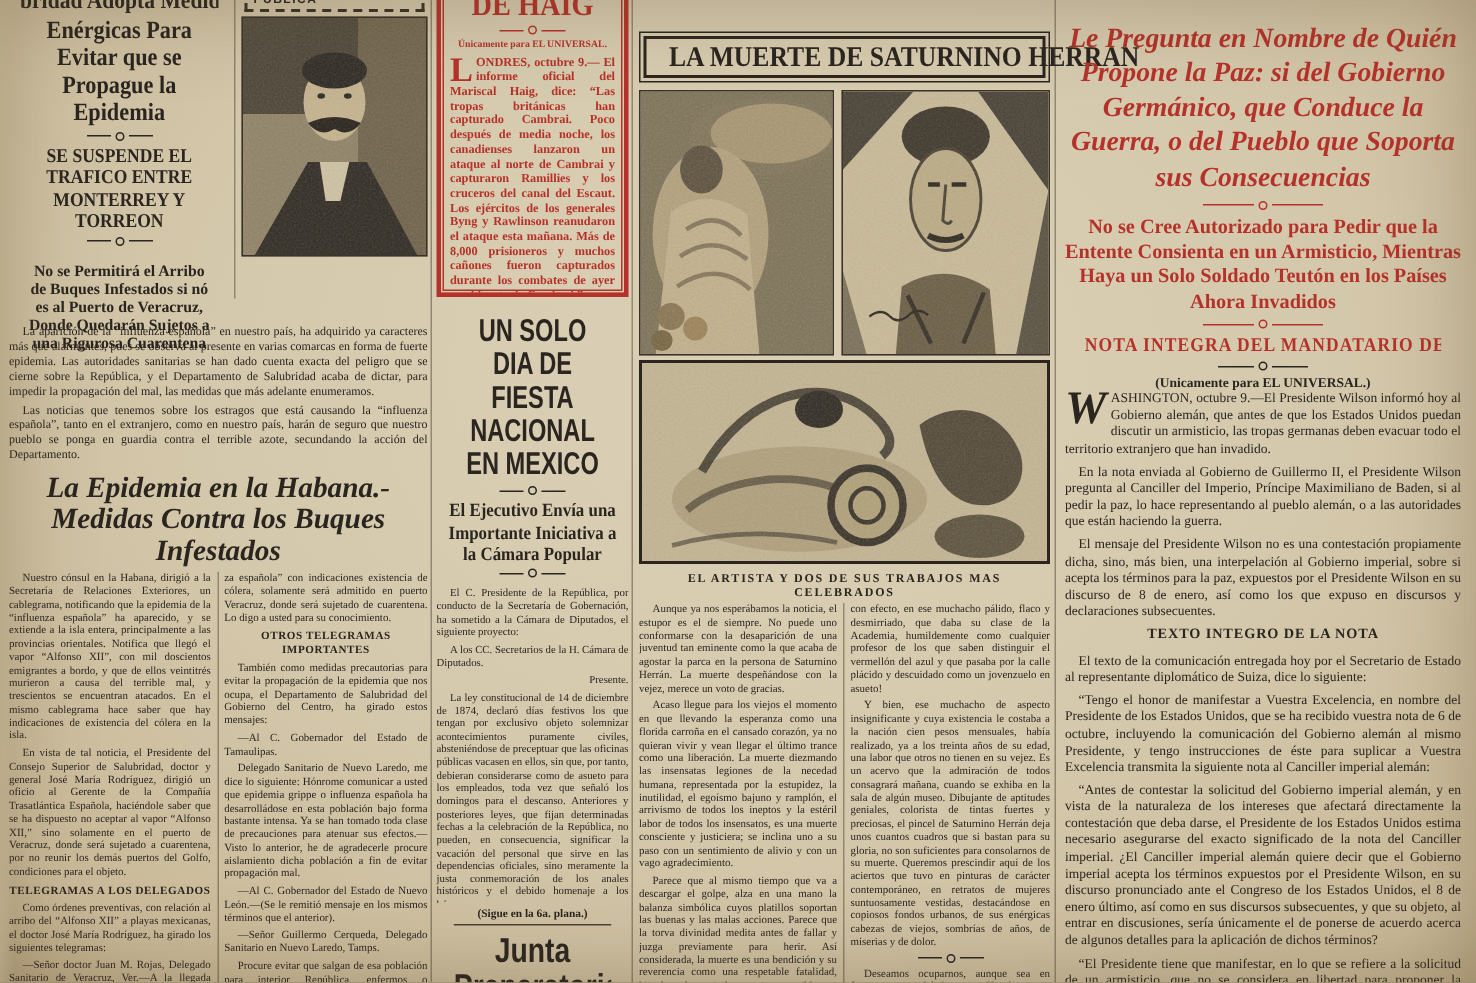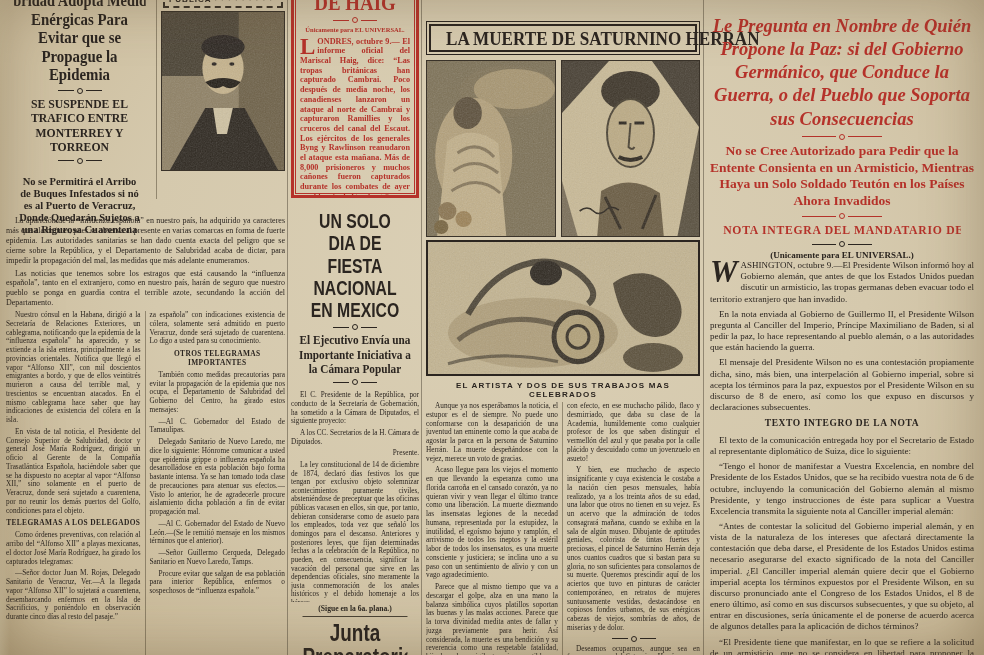--- a/index.html
+++ b/index.html
@@ -53,21 +53,21 @@
   .junta{border-top:1px solid #4a4234;font-family:"Liberation Sans",sans-serif;font-size:23px;font-weight:700;
     text-align:center;line-height:1.05;padding-top:4px;height:34px;overflow:hidden;}
   
   .hbox-outer{border:1px solid #2b2520;padding:2px;margin-top:21px;}
   .hbox-inner{border:2px solid #2b2520;padding:3px 2px 2px;}
   .herran-h{font-size:19px;font-weight:700;text-align:center;line-height:1;white-space:nowrap;margin:0;}
   .img-row{display:flex;gap:5px;margin-top:5px;height:177px;}
   .art{border:1px solid #3a332a;overflow:hidden;background:#b3a384;}
   .art svg{display:block;}
   .wide-art{margin-top:3px;height:132px;border:2px solid #2b2520;overflow:hidden;background:#c3b493;}
-  .caption{font-family:Liberation Sans, sans-serif;font-size:8px;font-weight:700;letter-spacing:1.2px;
+  .caption{font-family:Liberation Serif, serif;font-size:8px;font-weight:700;letter-spacing:1.2px;
     text-align:center;margin:5px 0 3px;}
   .ctr-text{display:flex;overflow:hidden;flex:1;}
   .ctr-col{width:50%;font-size:7.3px;line-height:1.2;box-sizing:border-box;}
   .ctr-col.a{padding-right:4px;border-right:1px solid rgba(80,70,50,.5);}
   .ctr-col.b{padding-left:4px;}
   .center-region{display:flex;flex-direction:column;height:655px;}
   
   .right-region{padding:15px 10px 0 6px;}
   .r-head{font-size:18.5px;font-weight:700;text-align:center;line-height:1.25;margin:0;font-style:italic;}
   .r-deck{font-size:13.5px;font-weight:700;text-align:center;line-height:1.25;margin:0;}
@@ -132,26 +132,27 @@
             <path d="M44 70 Q62 62 80 70 Q72 80 62 74 Q52 80 44 70 Z" fill="#241f18"></path>
             <rect width="124" height="158" filter="url(#grain)" opacity="0.22"></rect>
           </svg>
         </div>
       </div>
     </div>
     <div class="intro">
       <p>La aparición de la “influenza española” en nuestro país, ha adquirido ya caracteres más que alarmantes, pues se observa al presente en varias comarcas en forma de fuerte epidemia. Las autoridades sanitarias se han dado cuenta exacta del peligro que se cierne sobre la República, y el Departamento de Salubridad acaba de dictar, para impedir la propagación del mal, las medidas que más adelante enumeramos.</p>
       <p>Las noticias que tenemos sobre los estragos que está causando la “influenza española”, tanto en el extranjero, como en nuestro país, harán de seguro que nuestro pueblo se ponga en guardia contra el terrible azote, secundando la acción del Departamento.</p>
     </div>
+    <h2 class="habana">La Epidemia en la Habana.-Medidas Contra los Buques Infestados</h2>
     <div class="subcols">
       <div class="subcol a">
         <p>Nuestro cónsul en la Habana, dirigió a la Secretaría de Relaciones Exteriores, un cablegrama, notificando que la epidemia de la “influenza española” ha aparecido, y se extiende a la isla entera, principalmente a las provincias orientales. Notifica que llegó el vapor “Alfonso XII”, con mil doscientos emigrantes a bordo, y que de ellos veintitrés murieron a causa del terrible mal, y trescientos se encuentran atacados. En el mismo cablegrama hace saber que hay indicaciones de existencia del cólera en la isla.</p>
         <p>En vista de tal noticia, el Presidente del Consejo Superior de Salubridad, doctor y general José María Rodríguez, dirigió un oficio al Gerente de la Compañía Trasatlántica Española, haciéndole saber que se ha dispuesto no aceptar al vapor “Alfonso XII,” sino solamente en el puerto de Veracruz, donde será sujetado a cuarentena, por no reunir los demás puertos del Golfo, condiciones para el objeto.</p>
         <div class="inhead">TELEGRAMAS A LOS DELEGADOS</div>
-        <p>Como órdenes preventivas, con relación al arribo del “Alfonso XII” a playas mexicanas, el doctor José María Rodríguez, ha girado los capturados telegramas:</p>
+        <p>Como órdenes preventivas, con relación al arribo del “Alfonso XII” a playas mexicanas, el doctor José María Rodríguez, ha girado los siguientes telegramas:</p>
         <p>—Señor doctor Juan M. Rojas, Delegado Sanitario de Veracruz, Ver.—A la llegada vapor “Alfonso XII” lo sujetará a cuarentena, desembarcando enfermos en la Isla de Sacrificios, y poniéndolo en observación durante cinco días al resto del pasaje.”</p>
 
       </div>
       <div class="subcol b">
         <p class="nj">za española” con indicaciones existencia de cólera, solamente será admitido en puerto Veracruz, donde será sujetado de cuarentena. Lo digo a usted para su conocimiento.</p>
         <div class="inhead">OTROS TELEGRAMAS IMPORTANTES</div>
         <p>También como medidas precautorias para evitar la propagación de la epidemia que nos ocupa, el Departamento de Salubridad del Gobierno del Centro, ha girado estos mensajes:</p>
         <p>—Al C. Gobernador del Estado de Tamaulipas.</p>
         <p>Delegado Sanitario de Nuevo Laredo, me dice lo siguiente: Hónrome comunicar a usted que epidemia grippe o influenza española ha desarrolládose en esta población bajo forma bastante intensa. Ya se han tomado toda clase de precauciones para atenuar sus efectos.—Visto lo anterior, he de agradecerle procure aislamiento dicha población a fin de evitar propagación mal.</p>
         <p>—Al C. Gobernador del Estado de Nuevo León.—(Se le remitió mensaje en los mismos términos que el anterior).</p>

